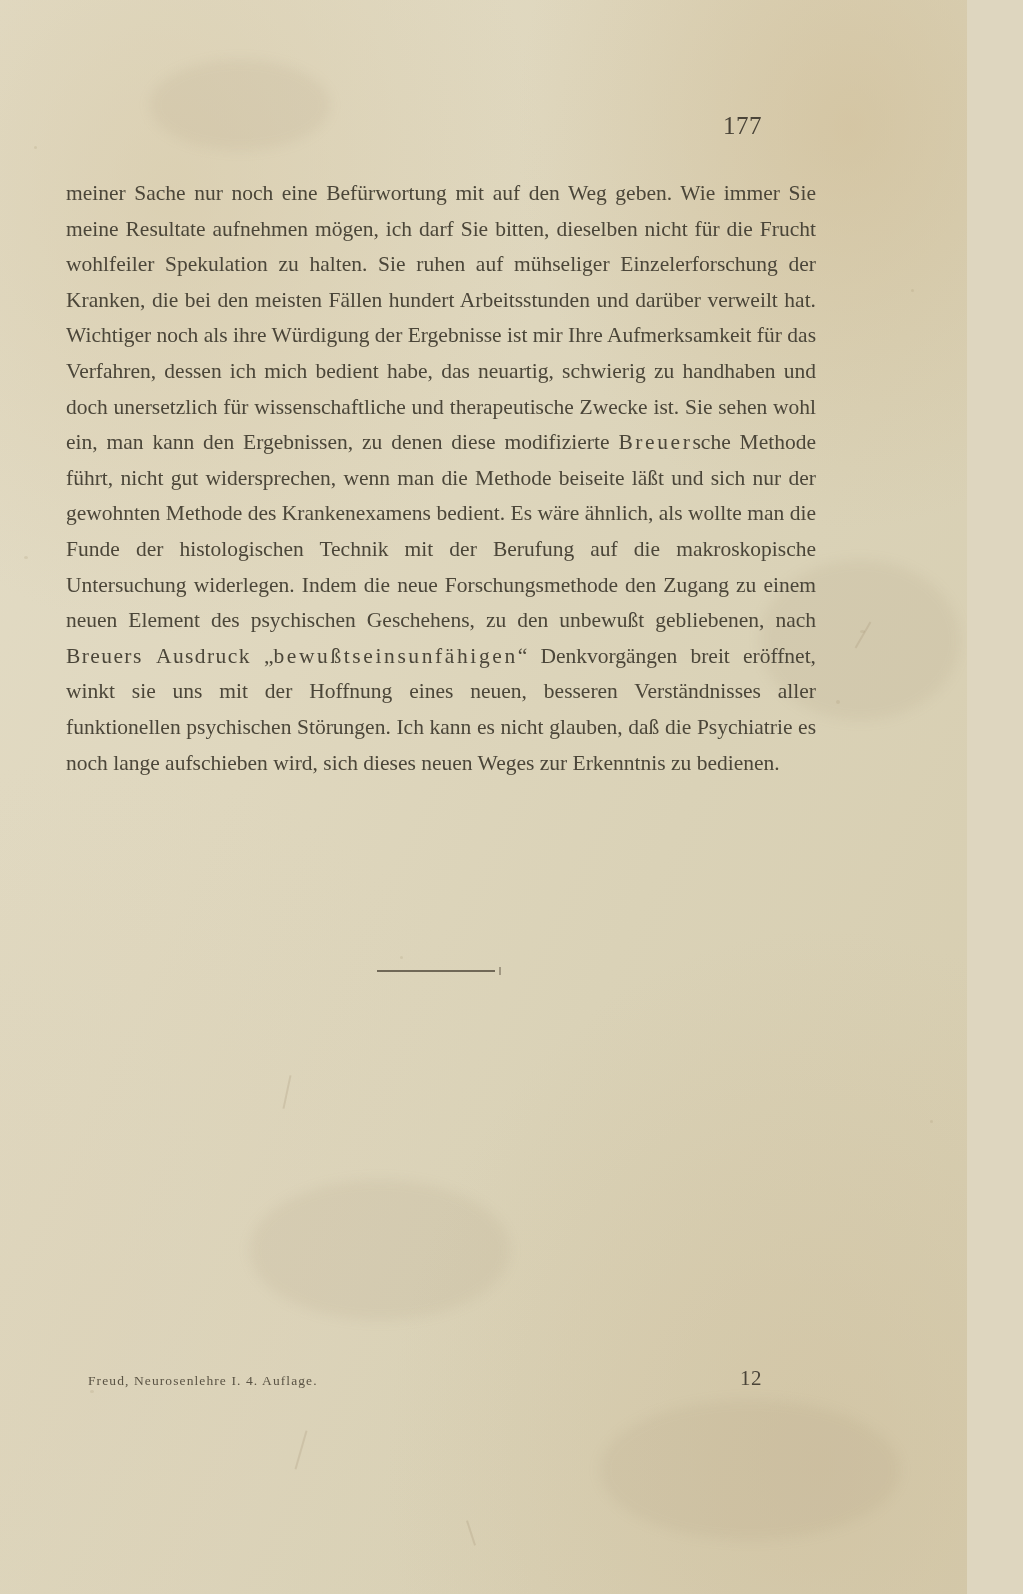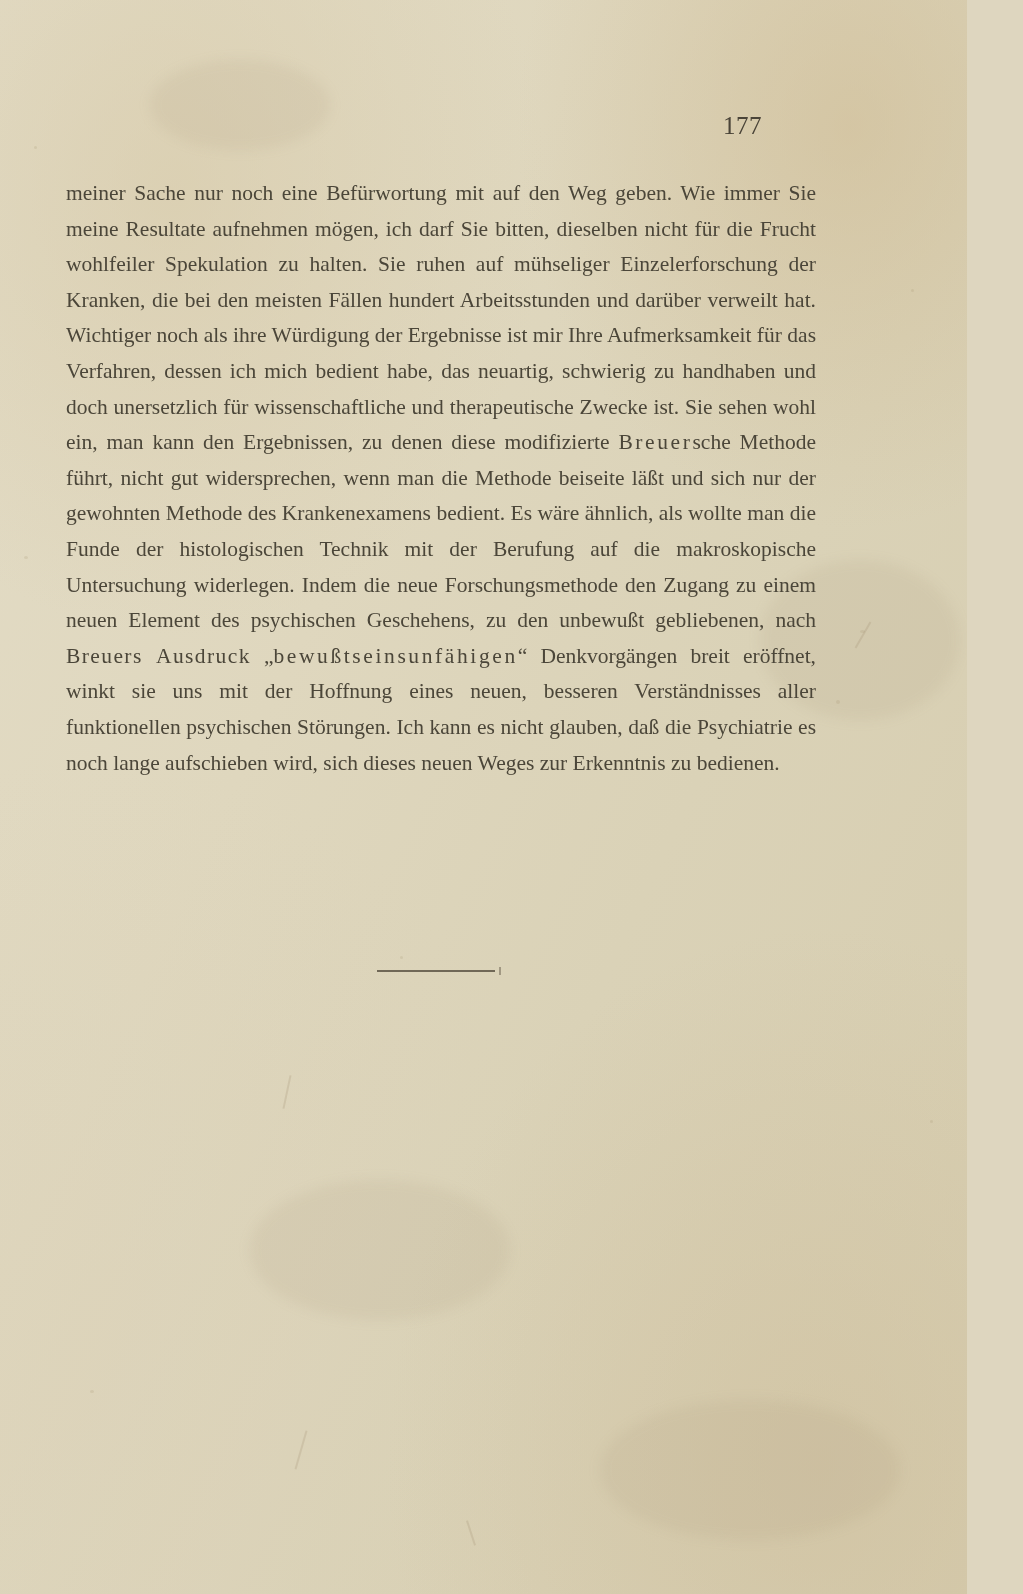--- a/index.html
+++ b/index.html
@@ -139,14 +139,18 @@
   <div class="scratch" style="left:862px; top:620px; width:2px; height:30px; transform: rotate(30deg);"></div>
 
   <div class="page-number">177</div>
 
   <div class="body-text">
     <p>meiner Sache nur noch eine Befürwortung mit auf den Weg geben. Wie immer Sie meine Resultate aufnehmen mögen, ich darf Sie bitten, dieselben nicht für die Frucht wohlfeiler Spekulation zu halten. Sie ruhen auf mühseliger Einzelerforschung der Kranken, die bei den meisten Fällen hundert Arbeitsstunden und darüber verweilt hat. Wichtiger noch als ihre Würdigung der Ergebnisse ist mir Ihre Aufmerksamkeit für das Verfahren, dessen ich mich bedient habe, das neuartig, schwierig zu handhaben und doch unersetzlich für wissenschaftliche und therapeutische Zwecke ist. Sie sehen wohl ein, man kann den Ergebnissen, zu denen diese modifizierte <span class="sp">Breuer</span>sche Methode führt, nicht gut widersprechen, wenn man die Methode beiseite läßt und sich nur der gewohnten Methode des Krankenexamens bedient. Es wäre ähnlich, als wollte man die Funde der histologischen Technik mit der Berufung auf die makroskopische Untersuchung widerlegen. Indem die neue Forschungsmethode den Zugang zu einem neuen Element des psychischen Geschehens, zu den unbewußt gebliebenen, nach <span class="sp2">Breuers Ausdruck</span> „<span class="sp">bewußtseinsunfähigen</span>“ Denkvorgängen breit eröffnet, winkt sie uns mit der Hoffnung eines neuen, besseren Verständnisses aller funktionellen psychischen Störungen. Ich kann es nicht glauben, daß die Psychiatrie es noch lange aufschieben wird, sich dieses neuen Weges zur Erkenntnis zu bedienen.</p>
   </div>
 
   <div class="rule"></div>
 
+  <div class="footer">
+    <span class="imprint">Freud, Neurosenlehre I. 4. Auflage.</span>
+    <span class="signature">12</span>
+  </div>
 
 </div>
 
 </body></html>

